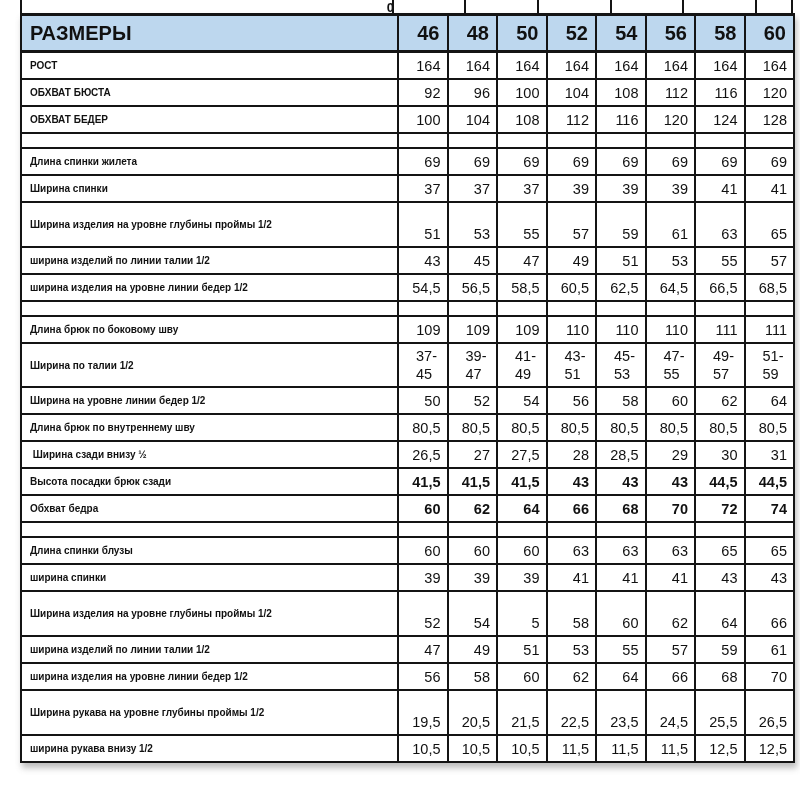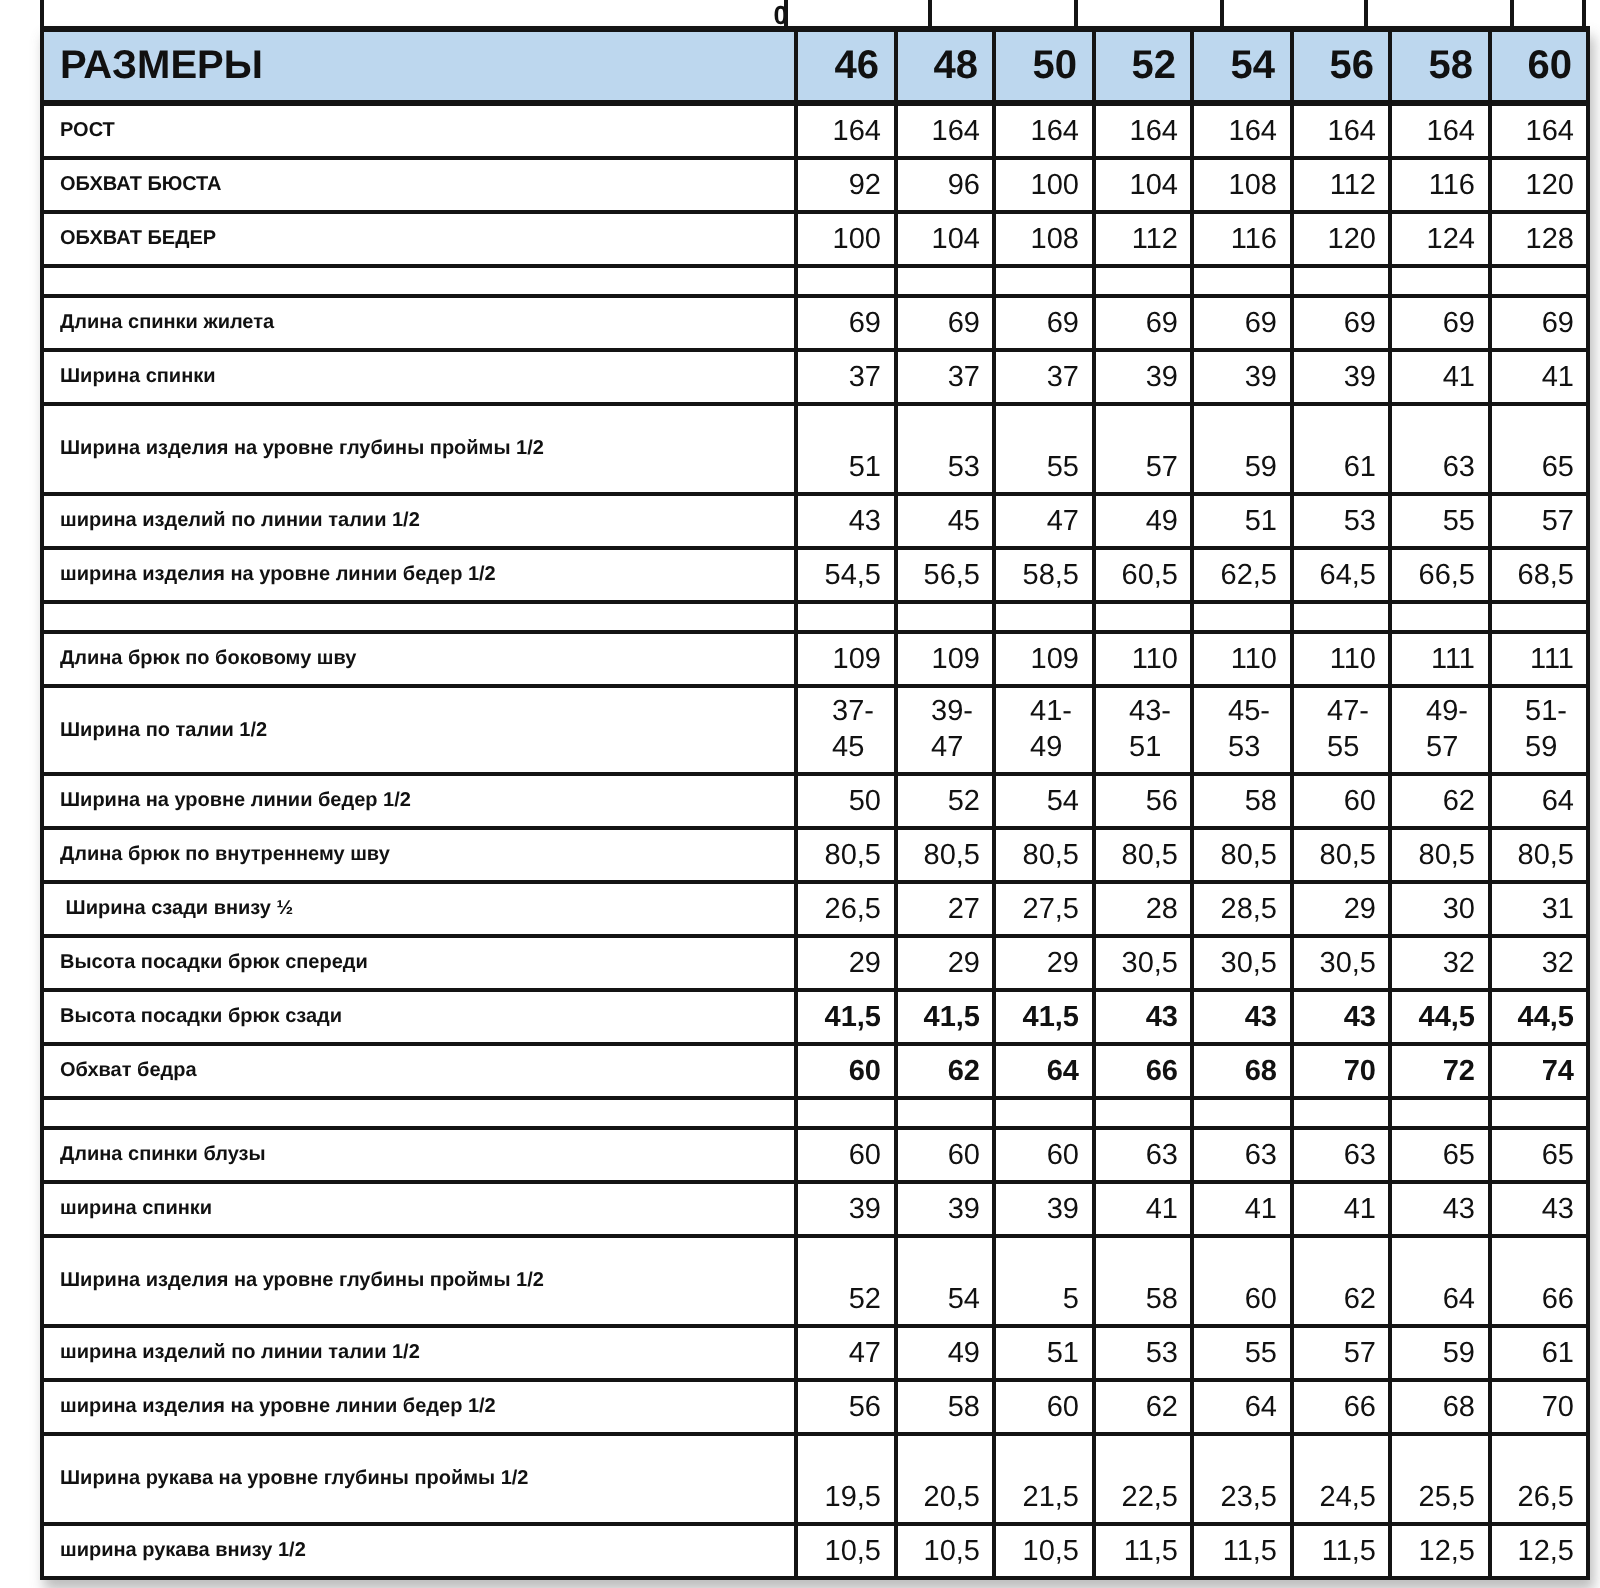--- a/index.html
+++ b/index.html
@@ -259,31 +259,20 @@
           <td class="lbl"> Ширина сзади внизу ½</td>
           <td class="val">26,5</td>
           <td class="val">27</td>
           <td class="val">27,5</td>
           <td class="val">28</td>
           <td class="val">28,5</td>
           <td class="val">29</td>
           <td class="val">30</td>
           <td class="val">31</td>
         </tr>
-        <tr class="">
-          <td class="lbl">Высота посадки брюк спереди</td>
-          <td class="val">29</td>
-          <td class="val">29</td>
-          <td class="val">29</td>
-          <td class="val">30,5</td>
-          <td class="val">30,5</td>
-          <td class="val">30,5</td>
-          <td class="val">32</td>
-          <td class="val">32</td>
-        </tr>
         <tr class="bold">
           <td class="lbl">Высота посадки брюк сзади</td>
           <td class="val">41,5</td>
           <td class="val">41,5</td>
           <td class="val">41,5</td>
           <td class="val">43</td>
           <td class="val">43</td>
           <td class="val">43</td>
           <td class="val">44,5</td>
           <td class="val">44,5</td>

